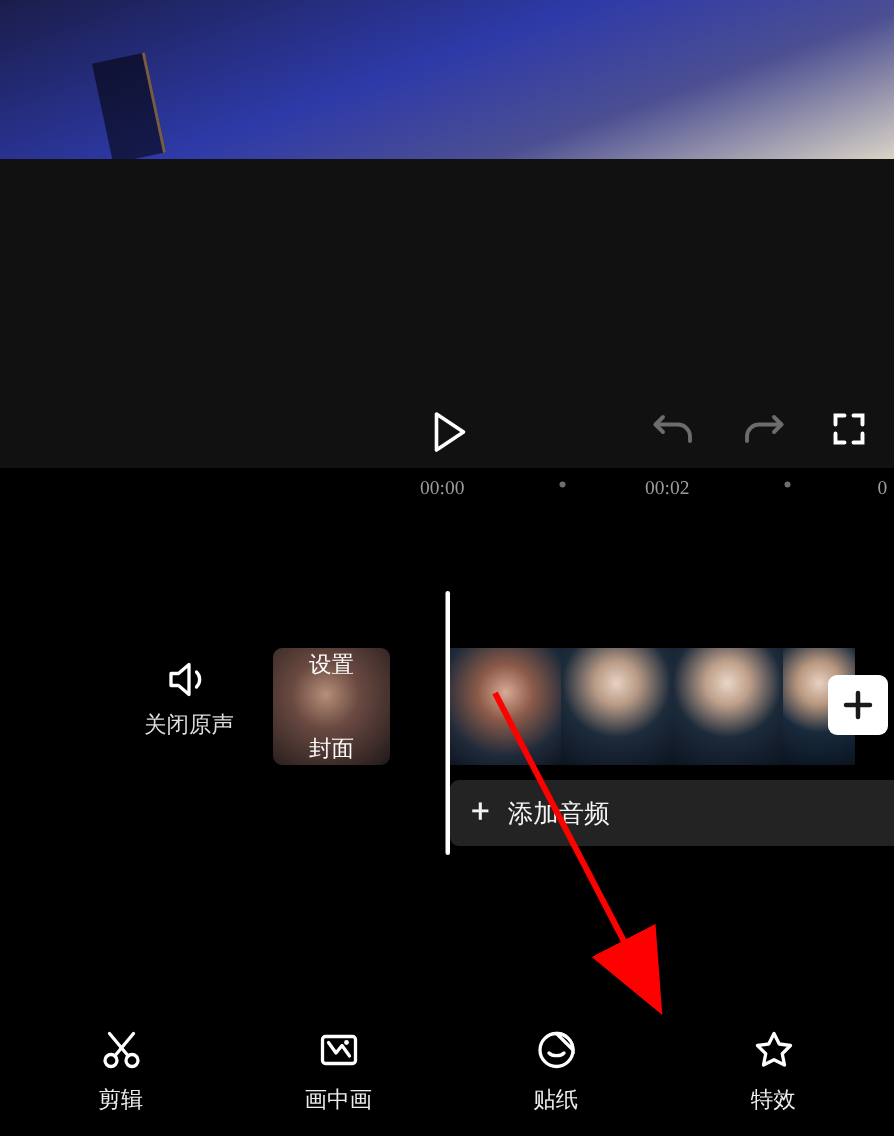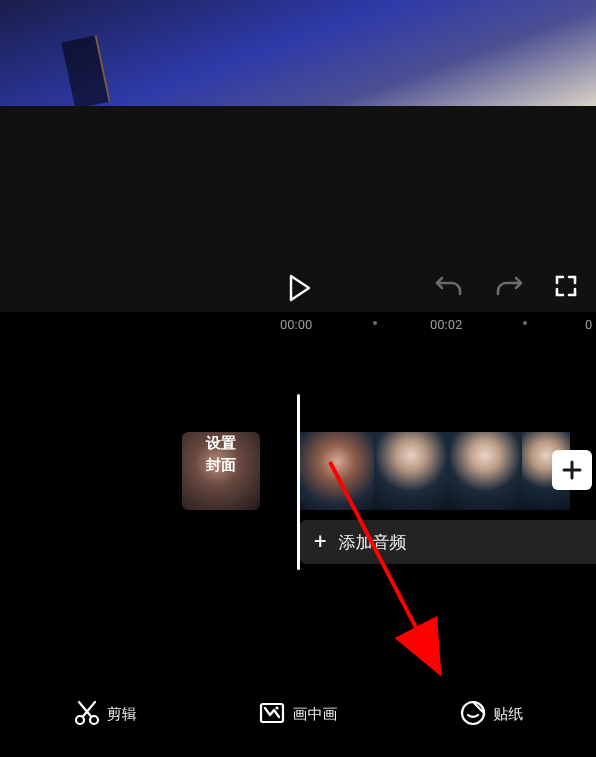--- a/index.html
+++ b/index.html
@@ -10,48 +10,48 @@
   
   .blackbar{position:absolute;left:0;top:106px;width:596px;height:158px;background:#111;}
   
   .playrow{position:absolute;left:0;top:264px;width:596px;height:48px;background:#111;display:flex;align-items:center;}
   .time{font-size:17px;color:#eaeaea;margin-left:22px;letter-spacing:0.5px;}
   .play{position:absolute;left:288px;top:10px;}
   .rctrl{position:absolute;right:0;top:0;height:48px;display:flex;align-items:center;gap:30px;padding-right:18px;}
   .gray-icon{stroke:#6c6c6c;}
   .white-icon{stroke:#fff;}
   
-  .ruler{position:absolute;left:0;top:312px;width:596px;height:30px;background:#000;}
+  .ruler{position:absolute;left:0;top:312px;width:596px;height:30px;background:#000;font-family:Liberation Serif, serif;}
   .ruler .tk{position:absolute;top:5px;font-size:13px;color:#9c9c9c;}
   .ruler .dot{position:absolute;top:9px;width:4px;height:4px;border-radius:50%;background:#6d6d6d;}
   
   .tlarea{position:absolute;left:0;top:342px;width:596px;height:330px;background:#000;}
   
   .mute{position:absolute;left:96px;top:440px;text-align:center;}
   .mute .lbl{font-size:15px;color:#ddd;margin-top:8px;}
   .mute-icon{display:block;margin:0 auto;}
   
-  .cover{position:absolute;left:182px;top:432px;width:78px;height:78px;border-radius:6px;background:radial-gradient(circle at 45% 40%,#b78e79 0%,#6a4a41 35%,#20181a 100%);display:flex;flex-direction:column;justify-content:flex-start;align-items:center;font-size:15px;color:#fff;line-height:22px;font-weight:bold;}
+  .cover{position:absolute;left:182px;top:432px;width:78px;height:78px;border-radius:6px;background:radial-gradient(circle at 45% 40%,#b78e79 0%,#6a4a41 35%,#20181a 100%);display:flex;flex-direction:column;justify-content:space-between;align-items:center;font-size:15px;color:#fff;line-height:22px;}
   
   .playhead{position:absolute;left:297px;top:394px;width:3px;height:176px;background:#fff;border-radius:2px;z-index:5;}
   
   .clipstrip{position:absolute;left:300px;top:432px;height:78px;width:296px;display:flex;border-radius:4px 0 0 4px;overflow:visible;}
   .frame{width:74px;height:78px;flex:0 0 auto;}
   .f1{background:radial-gradient(circle at 50% 38%,#d9a994 0%,#8c5b49 30%,#1e2a3a 70%,#0f1420 100%);}
   .f2{background:radial-gradient(circle at 50% 30%,#e7d2c2 0%,#b99b86 22%,#1d2b3b 55%,#0c1420 100%);}
   .f3{background:radial-gradient(circle at 50% 30%,#e9d6c6 0%,#bfa08b 22%,#1c2a3a 55%,#0c1420 100%);}
   .f4{background:radial-gradient(circle at 50% 30%,#e7d1c1 0%,#b8977f 24%,#192a3c 55%,#0a1320 100%);width:48px;}
   .addbtn{position:absolute;right:4px;top:450px;width:40px;height:40px;border-radius:6px;background:#fff;display:flex;align-items:center;justify-content:center;z-index:6;}
   .addbtn svg{stroke:#1a1a1a;}
   
   .audiobar{position:absolute;left:300px;top:520px;height:44px;width:296px;background:#232323;border-radius:6px 0 0 6px;display:flex;align-items:center;padding-left:14px;font-size:17px;color:#f2f2f2;}
   .audiobar .plus{margin-right:12px;font-size:22px;line-height:1;}
   
   .toolbar{position:absolute;left:0;bottom:0;width:596px;height:85px;background:#000;display:flex;justify-content:space-between;align-items:center;padding:0 8px;box-sizing:border-box;}
-  .tool{flex:1;display:flex;flex-direction:row;align-items:center;justify-content:center;gap:6px;}
+  .tool{flex:1;display:flex;flex-direction:column;align-items:center;justify-content:center;gap:6px;}
   .tool .lbl{font-size:15px;color:#eee;}
   .tool svg{width:28px;height:28px;}
   
   .arrow-svg{position:absolute;left:0;top:0;width:596px;height:757px;pointer-events:none;z-index:20;}
 </style>
 </head>
 <body>
 <div class="app">
 
 <div class="preview">
@@ -92,20 +92,27 @@
 <div class="ruler">
   <span class="tk" style="left:280px">00:00</span>
   <span class="dot" style="left:373px"></span>
   <span class="tk" style="left:430px">00:02</span>
   <span class="dot" style="left:523px"></span>
   <span class="tk" style="left:585px">0</span>
 </div>
 
 <div class="tlarea"></div>
 
+<div class="mute">
+  <svg class="mute-icon" width="30" height="26" viewBox="0 0 30 26" fill="none" stroke="#fff" stroke-width="2.2">
+    <path d="M3 9 H8 L15 3 V23 L8 17 H3 Z" stroke-linejoin="round"></path>
+    <path d="M20 8 a7 7 0 0 1 0 10" stroke-linecap="round"></path>
+  </svg>
+  <div class="lbl">关闭原声</div>
+</div>
 
 <div class="cover">
   <span>设置</span>
   <span>封面</span>
 </div>
 
 <div class="playhead"></div>
 
 <div class="clipstrip">
   <div class="frame f1"></div>
@@ -150,20 +157,28 @@
   <div class="tool">
     <span>
       <svg viewBox="0 0 28 28" fill="none" stroke="#fff" stroke-width="2.2">
             <circle cx="14" cy="14" r="11"></circle>
             <path d="M14 3 a11 11 0 0 1 11 11 L14 3" fill="#000"></path>
             <path d="M9 16 a6 4 0 0 0 10 0" stroke-linecap="round"></path>
           </svg>
     </span>
     <span class="lbl">贴纸</span>
   </div>
+  <div class="tool">
+    <span>
+      <svg viewBox="0 0 28 28" fill="none" stroke="#fff" stroke-width="2.2" stroke-linejoin="round">
+            <path d="M14 3 L17.5 10 L25 11 L19.5 16.5 L21 24 L14 20.5 L7 24 L8.5 16.5 L3 11 L10.5 10 Z"></path>
+          </svg>
+    </span>
+    <span class="lbl">特效</span>
+  </div>
 </div>
 
 <svg class="arrow-svg">
   <defs>
     <marker id="ahead" markerWidth="14" markerHeight="12" refX="11" refY="6" orient="auto">
       <path d="M0 0 L14 6 L0 12 Z" fill="#ff0000"></path>
     </marker>
   </defs>
   <line x1="330" y1="462" x2="436" y2="666" stroke="#ff0000" stroke-width="4" marker-end="url(#ahead)"></line>
 </svg>

